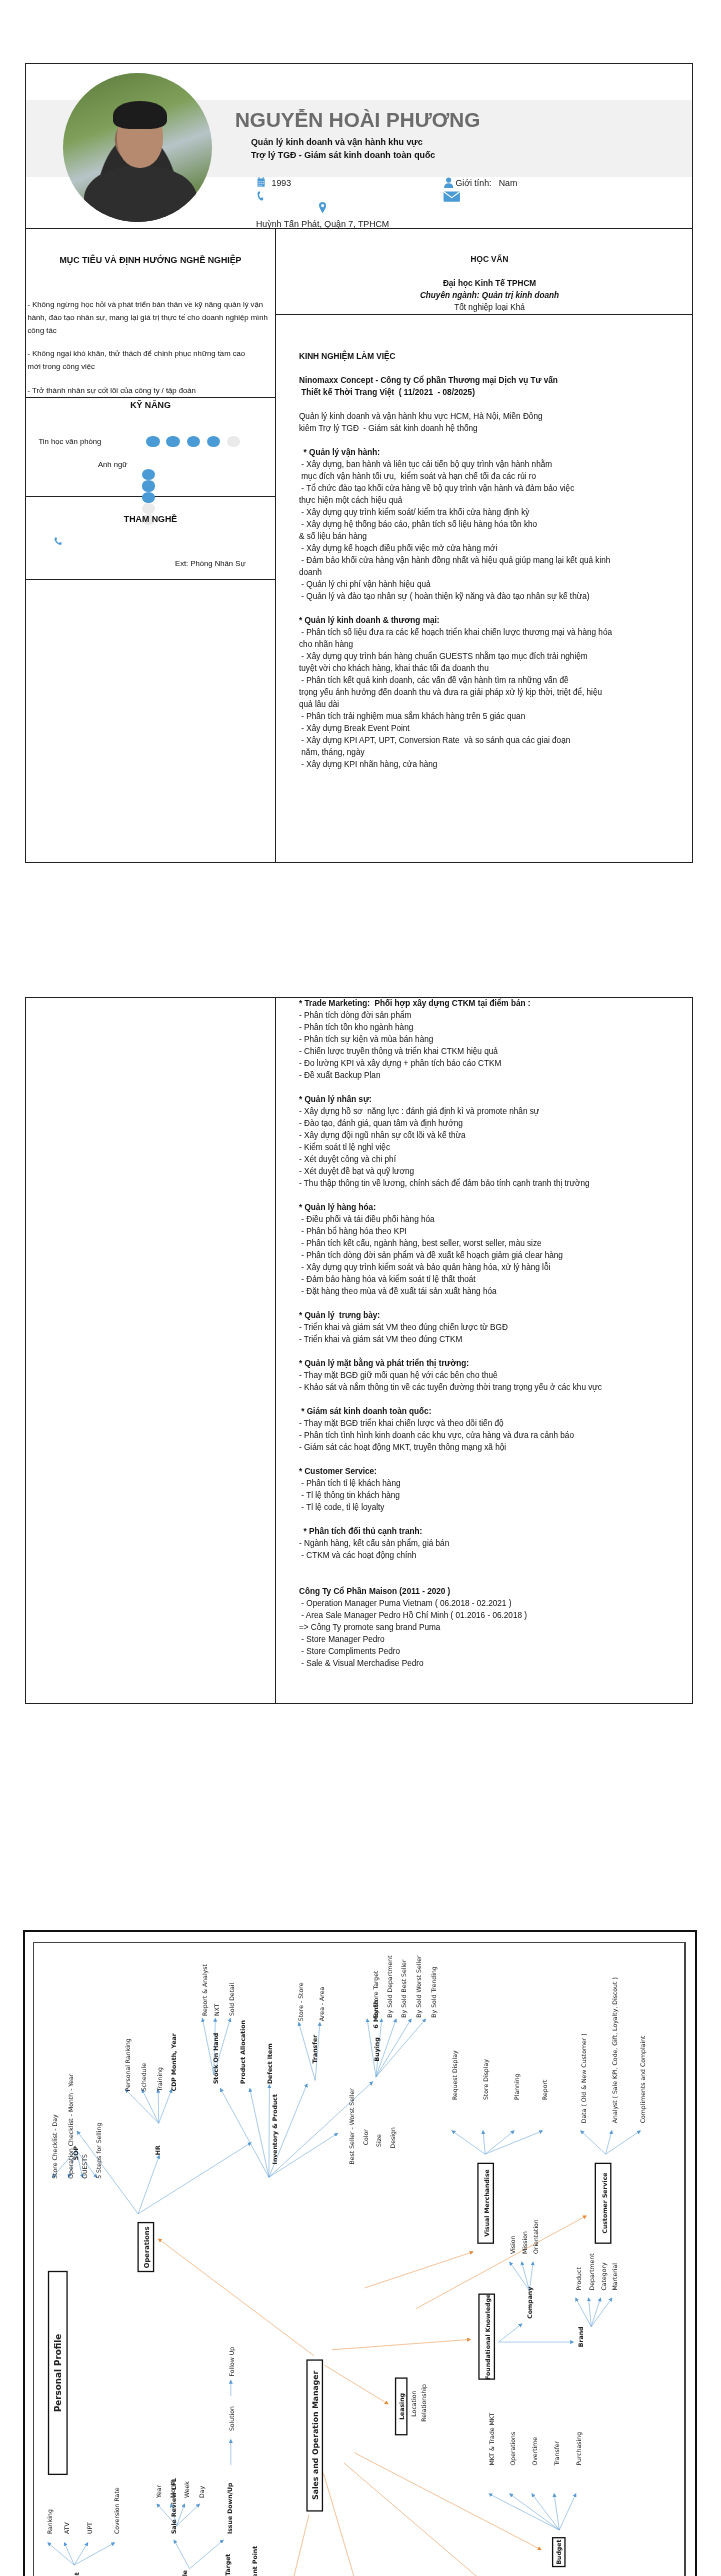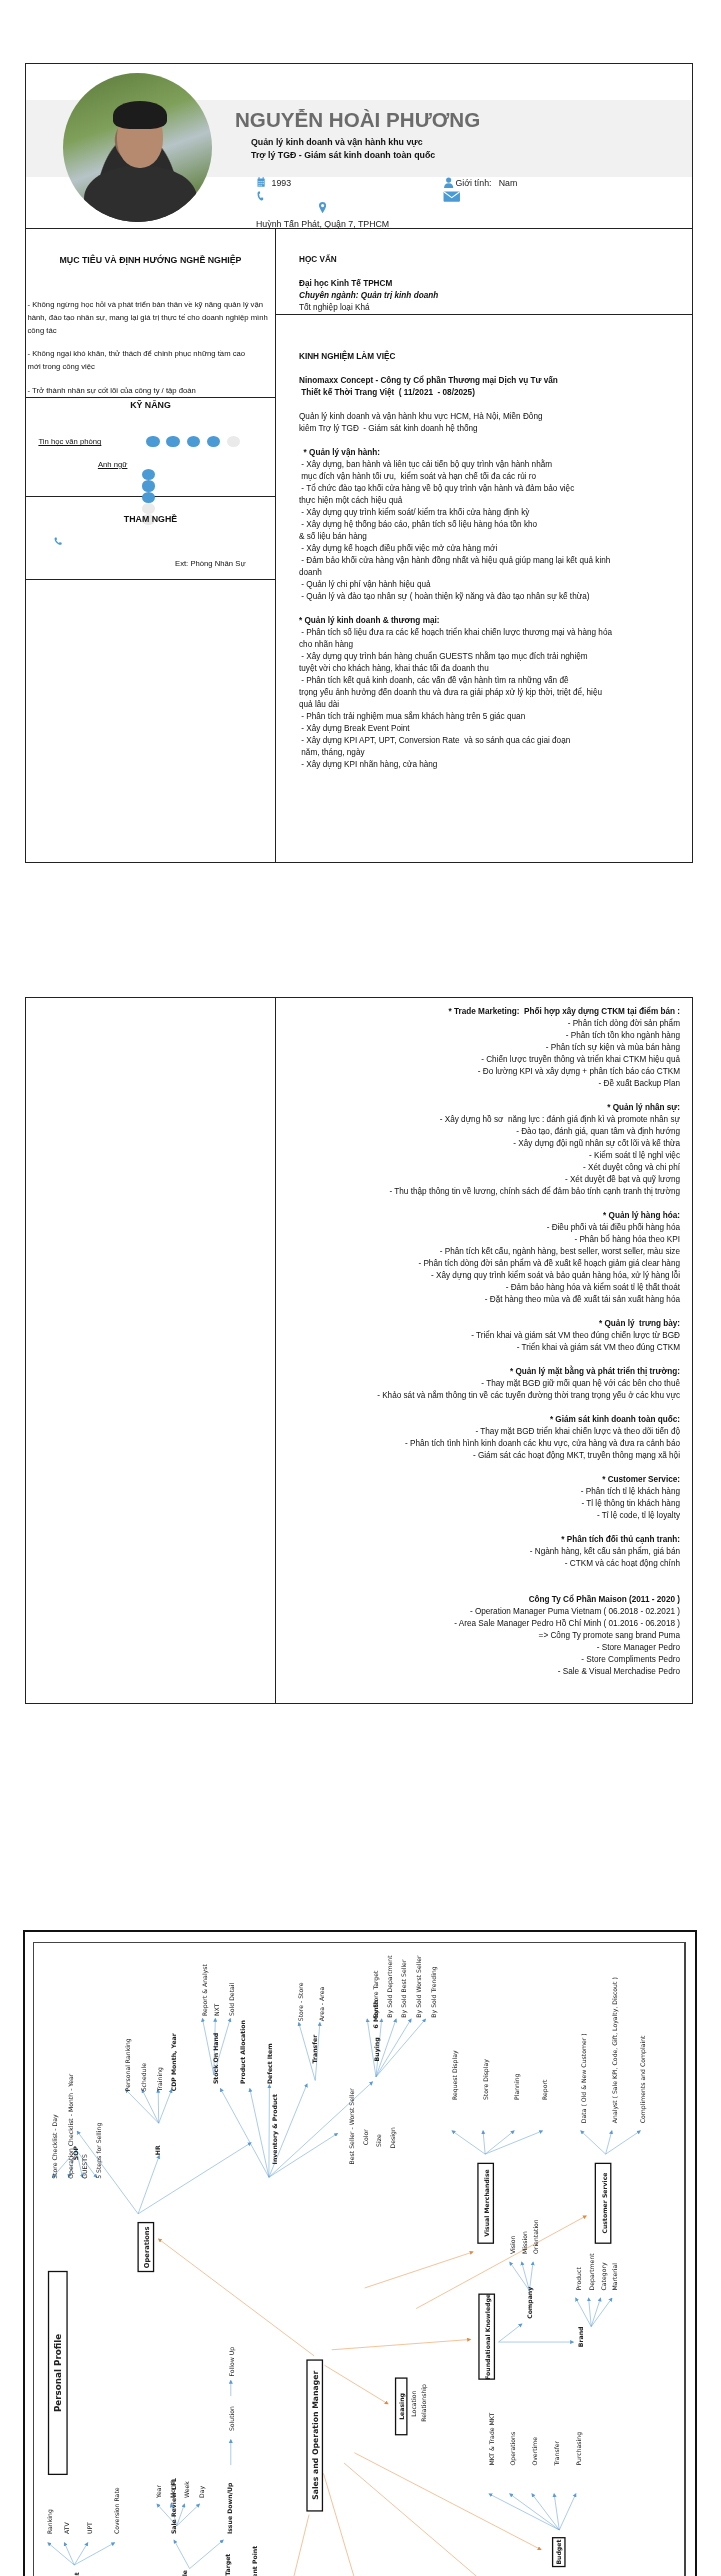--- a/index.html
+++ b/index.html
@@ -22,21 +22,21 @@
   .pname { position: absolute; left: 209px; top: 44px; font-size: 20.6px; font-weight: bold; color: #6b6b6b; }
   .ptitles { position: absolute; left: 225px; top: 72px; font-size: 8.8px; font-weight: bold; line-height: 13px; }
   .info { position: absolute; font-size: 8.8px; color: #222; display: flex; align-items: center; gap: 6.2px; }
   .ico { display: inline-block; width: 9.3px; height: 11.3px; color: #4a9ad6; font-size: 9.3px; text-align: center; line-height: 11.3px; }
 
   
   .vline { position: absolute; top: 164px; bottom: 0; left: 249px; border-left: 1px solid #222; }
   .hline { position: absolute; border-top: 1px solid #222; }
   .sec-title-c { position: absolute; font-size: 8.8px; font-weight: bold; text-align: center; }
   .para { position: absolute; font-size: 7.7px; line-height: 13px; margin-top: 22px; }
-  .skill-row { position: absolute; left: 12.4px; width: 227px; display: flex; align-items: center; font-size: 7.7px; text-decoration: underline; }
+  .skill-row { position: absolute; left: 12.4px; width: 227px; display: flex; align-items: center; font-size: 7.7px; }
   .skill-row .lbl { width: 108px; }
   .dot { width: 13.4px; height: 11.3px; border-radius: 50%; margin-right: 6.7px; background: #eaeaea; }
   .dot.on { background: #4a9ad6; }
 
   .rt { position: absolute; left: 273px; width: 381px; font-size: 8.2px; line-height: 12px; color: #111; }
   .rt .h { font-weight: bold; }
   .rt .b { font-weight: bold; }
   .rt .it { font-style: italic; font-weight: bold; }
   .rt .gap { height: 12px; }
   .rt div { white-space: pre-wrap; }
@@ -153,21 +153,21 @@
   <div class="info" style="left:27px; top:473px;">
     <span class="ico">
       <svg width="8.2" height="8.2" viewBox="0 0 16 16">
           <path d="M2 1 L5 1 L6 5 L4 6 Q6 10 10 12 L11 10 L15 11 L15 14 Q13 16 10 15 Q2 11 1 4 Q1 2 2 1Z" fill="#4a9ad6"></path>
         </svg>
     </span>
     <span></span>
   </div>
   <div class="para" style="left:149px; top:471px; font-size:7.7px;">Ext: Phòng Nhân Sự</div>
 
-  <div class="rt" style="top:190px;">
+  <div class="rt" style="top:190px;text-align:center;">
     <div class="h">HỌC VẤN</div>
     <div class="gap"></div>
     <div class="b">Đại học Kinh Tế TPHCM</div>
     <div class="it">Chuyên ngành: Quản trị kinh doanh</div>
     <div>Tốt nghiệp loại Khá</div>
   </div>
 
   <div class="rt" id="exp1" style="top:287px;">
     <div class="h">KINH NGHIỆM LÀM VIỆC</div>
     <div class="gap"></div>
@@ -176,21 +176,21 @@
     <div class="gap"></div>
     <div>Quản lý kinh doanh và vận hành khu vực HCM, Hà Nội, Miền Đông</div>
     <div>kiêm Trợ lý TGĐ  - Giám sát kinh doanh hệ thống</div>
     <div class="gap"></div>
     <div id="p1-sections"><div class="b">  * Quản lý vận hành:</div><div> - Xây dựng, ban hành và liên tục cải tiến bộ quy trình vận hành nhằm</div><div> mục đích vận hành tối ưu,  kiểm soát và hạn chế tối đa các rủi ro</div><div> - Tổ chức đào tạo khối cửa hàng về bộ quy trình vận hành và đảm bảo việc</div><div>thực hiện một cách hiệu quả</div><div> - Xây dựng quy trình kiểm soát/ kiểm tra khối cửa hàng định kỳ</div><div> - Xây dựng hệ thống báo cáo, phân tích số liệu hàng hóa tồn kho</div><div>&amp; số liệu bán hàng</div><div> - Xây dựng kế hoạch điều phối việc mở cửa hàng mới</div><div> - Đảm bảo khối cửa hàng vận hành đồng nhất và hiệu quả giúp mang lại kết quả kinh</div><div>doanh</div><div> - Quản lý chi phí vận hành hiệu quả</div><div> - Quản lý và đào tạo nhân sự ( hoàn thiện kỹ năng và đào tạo nhân sự kế thừa)</div><div class="gap"></div><div class="b">* Quản lý kinh doanh &amp; thương mại:</div><div> - Phân tích số liệu đưa ra các kế hoạch triển khai chiến lược thương mại và hàng hóa</div><div>cho nhãn hàng</div><div> - Xây dựng quy trình bán hàng chuẩn GUESTS nhằm tạo mục đích trải nghiệm</div><div>tuyệt vời cho khách hàng, khai thác tối đa doanh thu</div><div> - Phân tích kết quả kinh doanh, các vấn đề vận hành tìm ra những vấn đề</div><div>trọng yếu ảnh hưởng đến doanh thu và đưa ra giải pháp xử lý kịp thời, triệt để, hiệu</div><div>quả lâu dài</div><div> - Phân tích trải nghiệm mua sắm khách hàng trên 5 giác quan</div><div> - Xây dựng Break Event Point</div><div> - Xây dựng KPI APT, UPT, Conversion Rate  và so sánh qua các giai đoạn</div><div> năm, tháng, ngày</div><div> - Xây dựng KPI nhãn hàng, cửa hàng</div></div>
   </div>
 </div>
 
 <div id="page2" class="page">
   <div class="vline" style="top:0;"></div>
-  <div class="rt" style="top:8px;text-align:right;">
+  <div class="rt" style="top:0;">
     <div id="p2-sections"><div class="b">* Trade Marketing:  Phối hợp xây dựng CTKM tại điểm bán :</div><div>- Phân tích dòng đời sản phẩm</div><div>- Phân tích tồn kho ngành hàng</div><div>- Phân tích sự kiện và mùa bán hàng</div><div>- Chiến lược truyền thông và triển khai CTKM hiệu quả</div><div>- Đo lường KPI và xây dựng + phân tích báo cáo CTKM</div><div>- Đề xuất Backup Plan</div><div class="gap"></div><div class="b">* Quản lý nhân sự:</div><div>- Xây dựng hồ sơ  năng lực : đánh giá định kì và promote nhân sự</div><div>- Đào tạo, đánh giá, quan tâm và định hướng</div><div>- Xây dựng đội ngũ nhân sự cốt lõi và kế thừa</div><div>- Kiểm soát tỉ lệ nghỉ việc</div><div>- Xét duyệt công và chi phí</div><div>- Xét duyệt đề bạt và quỹ lương</div><div>- Thu thập thông tin về lương, chính sách để đảm bảo tính cạnh tranh thị trường</div><div class="gap"></div><div class="b">* Quản lý hàng hóa:</div><div> - Điều phối và tái điều phối hàng hóa</div><div> - Phân bổ hàng hóa theo KPI</div><div> - Phân tích kết cấu, ngành hàng, best seller, worst seller, màu size</div><div> - Phân tích dòng đời sản phẩm và đề xuất kế hoạch giảm giá clear hàng</div><div> - Xây dựng quy trình kiểm soát và bảo quản hàng hóa, xử lý hàng lỗi</div><div> - Đảm bảo hàng hóa và kiểm soát tỉ lệ thất thoát</div><div> - Đặt hàng theo mùa và đề xuất tái sản xuất hàng hóa</div><div class="gap"></div><div class="b">* Quản lý  trưng bày:</div><div>- Triển khai và giám sát VM theo đúng chiến lược từ BGĐ</div><div>- Triển khai và giám sát VM theo đúng CTKM</div><div class="gap"></div><div class="b">* Quản lý mặt bằng và phát triển thị trường:</div><div>- Thay mặt BGĐ giữ mối quan hệ với các bên cho thuê</div><div>- Khảo sát và nắm thông tin về các tuyến đường thời trang trọng yếu ở các khu vực</div><div class="gap"></div><div class="b"> * Giám sát kinh doanh toàn quốc:</div><div>- Thay mặt BGĐ triển khai chiến lược và theo dõi tiến độ</div><div>- Phân tích tình hình kinh doanh các khu vực, cửa hàng và đưa ra cảnh báo</div><div>- Giám sát các hoạt động MKT, truyền thông mạng xã hội</div><div class="gap"></div><div class="b">* Customer Service:</div><div> - Phân tích tỉ lệ khách hàng</div><div> - Tỉ lệ thông tin khách hàng</div><div> - Tỉ lệ code, tỉ lệ loyalty</div><div class="gap"></div><div class="b">  * Phân tích đối thủ cạnh tranh:</div><div>- Ngành hàng, kết cấu sản phẩm, giá bán</div><div> - CTKM và các hoạt động chính</div></div>
     <div class="gap"></div>
       <div class="gap"></div>
     <div class="b">Công Ty Cổ Phần Maison (2011 - 2020 )</div>
     <div id="job2-lines"><div> - Operation Manager Puma Vietnam ( 06.2018 - 02.2021 )</div><div> - Area Sale Manager Pedro Hồ Chí Minh ( 01.2016 - 06.2018 )</div><div>=&gt; Công Ty promote sang brand Puma</div><div> - Store Manager Pedro</div><div> - Store Compliments Pedro</div><div> - Sale &amp; Visual Merchadise Pedro</div></div>
   </div>
 </div>
 
 <div id="page3">
   <div class="inner">

